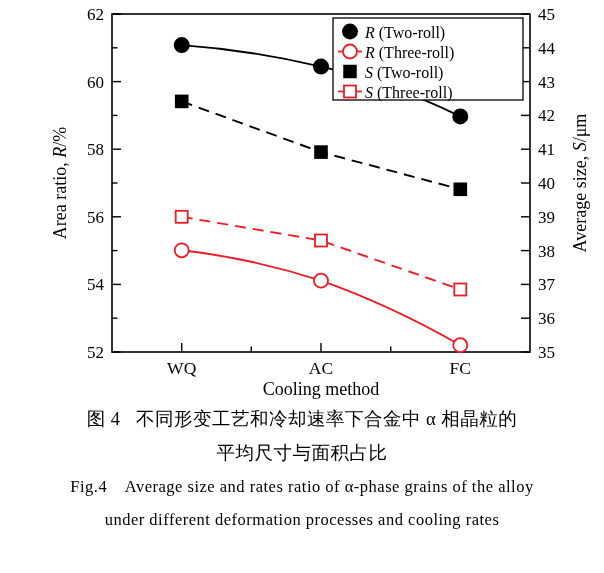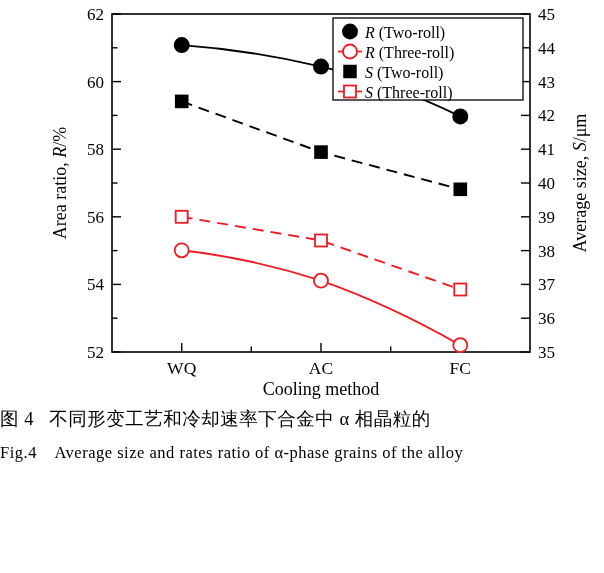--- a/index.html
+++ b/index.html
@@ -20,21 +20,21 @@
     left: 0;
     top: 0;
     width: 604px;
     height: 400px;
   }
   #caption {
     position: absolute;
     left: 0;
     top: 402px;
     width: 604px;
-    text-align: left;
+    text-align: center;
   }
   .cap-line {
     font-size: 18px;
     line-height: 34px;
     letter-spacing: 0.5px;
   }
   .cap-line.cn {
     font-family: "Liberation Serif", serif;
   }
   .cap-line.en {
@@ -197,14 +197,16 @@
       </g>
     </g>
   </svg>
 </div>
 
 <div id="caption">
   <div class="cap-line cn cap-cn-title">
     <span>图 4</span>
     &nbsp;&nbsp;<span>不同形变工艺和冷却速率下合金中 α 相晶粒的</span>
   </div>
+  <div class="cap-line cn cap-cn-title">平均尺寸与面积占比</div>
   <div class="cap-line en">Fig.4  Average size and rates ratio of α-phase grains of the alloy</div>
+  <div class="cap-line en">under different deformation processes and cooling rates</div>
 </div>
 
 </body></html>

